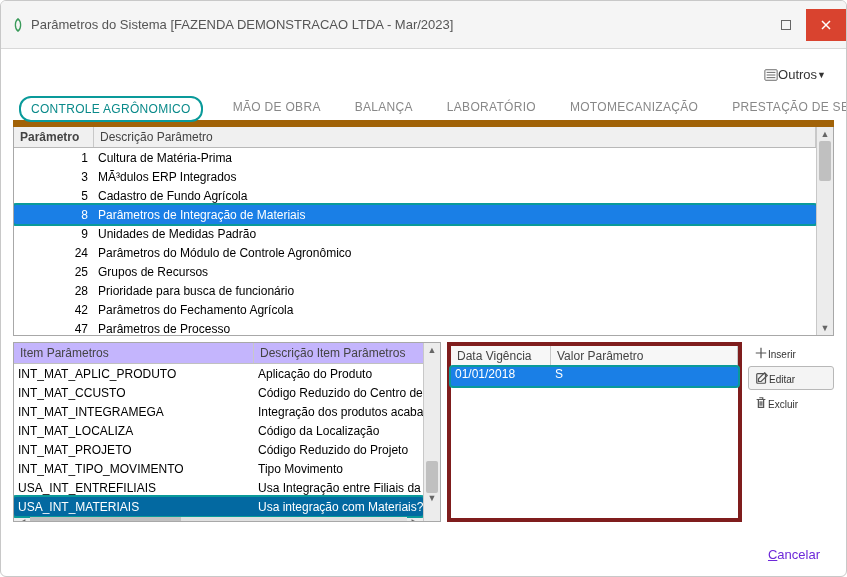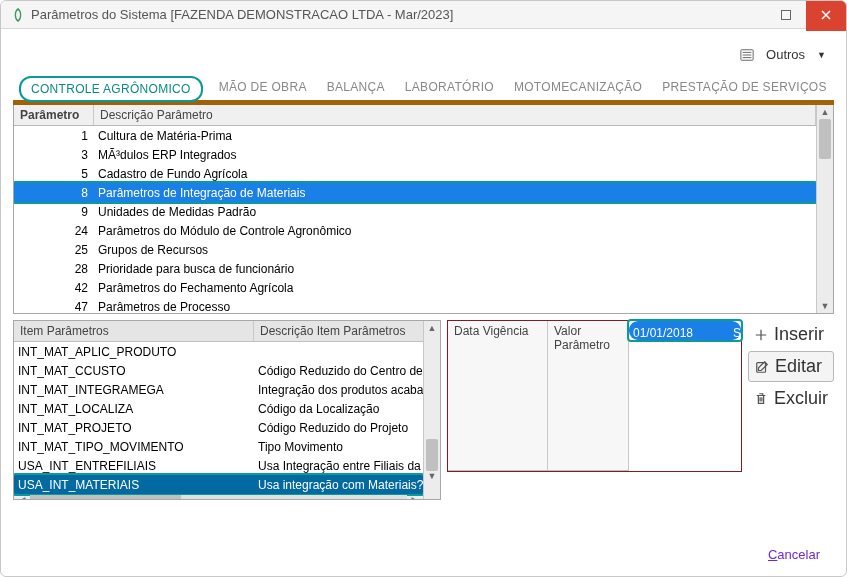--- a/index.html
+++ b/index.html
@@ -1,34 +1,34 @@
 <!DOCTYPE html>
 <html><head>
 <meta charset="utf-8">
 <style>
 * { box-sizing: border-box; margin: 0; padding: 0; }
 body { font-family: "Segoe UI", Tahoma, sans-serif; font-size: 12px; background: #fff; width: 847px; height: 577px; border: 1px solid #c8c8c8; border-radius: 6px; overflow: hidden; position: relative; }
 
 
-.titlebar { display: flex; align-items: center; height: 28px; padding: 0 0 0 10px; background: #f5f5f5; border-bottom: 1px solid #d8d8d8; }
+.titlebar { display: flex; align-items: center; height: 48px; padding: 0 0 0 10px; background: #f5f5f5; border-bottom: 1px solid #d8d8d8; }
 .titlebar .app-icon { width: 14px; height: 14px; margin-right: 6px; }
 .titlebar .title { flex: 1; color: #555; font-size: 13px; }
 .titlebar .win-btn { width: 40px; height: 32px; display: flex; align-items: center; justify-content: center; color: #666; }
 .titlebar .win-btn.close { background: #d9432f; color: #fff; }
 
 
 .content { padding: 10px 12px 12px 12px; }
 
 
 .topbar { display: flex; justify-content: flex-end; padding: 6px 4px 10px 0; }
-.outros-btn { display: flex; align-items: center; gap: 12px; padding: 2px 4px; font-size: 13px; color: #333; cursor: pointer; }
+.outros-btn { display: flex; align-items: center; gap: 0; padding: 2px 4px; font-size: 13px; color: #333; cursor: pointer; }
 .outros-btn svg { width: 14px; height: 14px; }
 
 
-.tabs { display: flex; align-items: center; gap: 12px; padding: 0 6px 0 6px; border-bottom: 5px solid #a16207; position: relative; }
+.tabs { display: flex; align-items: center; gap: 26px; padding: 0 6px 0 6px; border-bottom: 7px solid #a16207; position: relative; }
 .tab { color: #888; font-size: 12px; padding: 6px 4px; letter-spacing: 0.3px; cursor: pointer; white-space: nowrap; }
 .tab.active { color: #0a8a8a; border: 2px solid #0a9a9a; border-radius: 12px; padding: 4px 10px; position: relative; top: 2px; background: #fff; }
 
 
 .grid1 { border: 1px solid #a8a8a8; margin-top: -1px; height: 210px; display: flex; }
 .grid1-body { flex: 1; overflow: hidden; }
 .grid1-head { display: flex; background: #f0f0f0; border-bottom: 1px solid #b8b8b8; }
 .grid1-head .col { padding: 3px 6px; color: #444; border-right: 1px solid #c8c8c8; }
 .col-param { width: 80px; text-align: left; font-weight: bold; }
 .col-desc { flex: 1; }
@@ -41,53 +41,53 @@
 .vscroll { width: 17px; background: #ececec; border-left: 1px solid #c8c8c8; position: relative; }
 .vscroll .thumb { position: absolute; left: 2px; right: 2px; top: 14px; height: 40px; background: #c0c0c0; border-radius: 2px; }
 .vscroll .arrow { position: absolute; left: 0; right: 0; height: 14px; display: flex; align-items: center; justify-content: center; color: #666; font-size: 9px; }
 .vscroll .arrow.up { top: 0; }
 .vscroll .arrow.down { bottom: 0; }
 
 
 .bottom { display: flex; margin-top: 6px; gap: 6px; }
 .grid2 { width: 428px; border: 1px solid #a8a8a8; height: 180px; display: flex; position: relative; }
 .grid2-body { flex: 1; display: flex; flex-direction: column; overflow: hidden; }
-.grid2-head { display: flex; background: #e5e5e5; border-bottom: 1px solid #c0c0c0; }
+.grid2-head { display: flex; background: #c4b5fd; border-bottom: 1px solid #c0c0c0; }
 .grid2-head .col { padding: 3px 6px; color: #444; }
 .col-item { width: 240px; border-right: 1px solid #c8c8c8; }
 .col-idesc { flex: 1; }
 .g2row { display: flex; height: 19px; align-items: center; }
 .g2row .c1 { width: 240px; padding-left: 4px; white-space: nowrap; overflow: hidden; }
 .g2row .c2 { flex: 1; padding-left: 4px; white-space: nowrap; overflow: hidden; }
 .g2row.selected { background: #0369a1; color: #fff; position: relative; }
 .g2row.selected::before { content: ""; position: absolute; inset: -2px; border: 2px solid #0a9a9a; border-radius: 4px; pointer-events: none; }
 .grid2 .hscroll { height: 16px; background: #ececec; border-top: 1px solid #c8c8c8; display: flex; align-items: center; }
 .hscroll .harrow { width: 16px; text-align: center; color: #666; font-size: 9px; }
 .hscroll .htrack { flex: 1; height: 10px; background: #e0e0e0; position: relative; }
 .hscroll .hthumb { position: absolute; top: 0; bottom: 0; left: 0; width: 40%; background: #c0c0c0; }
 .grid2 .vscroll2 { width: 17px; background: #ececec; border-left: 1px solid #c8c8c8; position: relative; }
 .vscroll2 .thumb { position: absolute; left: 2px; right: 2px; bottom: 28px; height: 32px; background: #c0c0c0; border-radius: 2px; }
 .vscroll2 .arrow { position: absolute; left: 0; right: 0; height: 14px; display: flex; align-items: center; justify-content: center; color: #666; font-size: 9px; }
 .vscroll2 .arrow.up { top: 0; }
 .vscroll2 .arrow.down { bottom: 16px; }
 
-.grid3 { flex: 1; border: 1px solid #7f1d1d; height: 152px; display: flex; flex-direction: row; }
+.grid3 { flex: 1; border: 4px solid #7f1d1d; height: 180px; display: flex; flex-direction: column; }
 .grid3-head { display: flex; background: #f7f7f7; border-bottom: 1px solid #c0c0c0; }
 .grid3-head .col { padding: 3px 6px; color: #444; border-right: 1px solid #c8c8c8; }
 .col-date { width: 100px; }
 .col-val { flex: 1; }
-.g3row { display: flex; height: 19px; align-items: flex-end; border-radius: 9px; }
+.g3row { display: flex; height: 19px; align-items: flex-start; }
 .g3row.selected { background: #1a7fe6; color: #fff; position: relative; }
 .g3row.selected::before { content: ""; position: absolute; inset: -2px; border: 2px solid #0a9a9a; border-radius: 4px; pointer-events: none; }
 .g3row .c1 { width: 100px; padding-left: 4px; }
 .g3row .c2 { flex: 1; padding-left: 4px; }
 
 
 .actions { width: 86px; display: flex; flex-direction: column; gap: 2px; }
-.actbtn { display: flex; align-items: center; gap: 6px; padding: 4px 6px; font-size: 18px; color: #333; cursor: pointer; border-radius: 3px; }
+.actbtn { display: flex; align-items: flex-end; padding: 4px 6px; font-size: 10px; color: #333; cursor: pointer; border-radius: 3px; }
 .actbtn.highlight { border: 1px solid #b8b8b8; background: #f4f4f4; }
 .actbtn svg { width: 14px; height: 14px; stroke: #555; fill: none; stroke-width: 1.4; }
 
 
 .footer { position: absolute; bottom: 10px; right: 14px; }
 .cancel-btn { padding: 4px 12px; font-size: 13px; color: #6d28d9; cursor: pointer; }
 .cancel-btn span { text-decoration: underline; }
 </style>
 </head>
 <body>
@@ -193,20 +193,21 @@
   <div class="bottom">
     <div class="grid2">
       <div class="grid2-body">
         <div class="grid2-head">
           <div class="col col-item">Item Parâmetros</div>
           <div class="col col-idesc">Descrição Item Parâmetros</div>
         </div>
         <div id="g2rows" style="flex:1;">
             <div class="g2row">
               <div class="c1">INT_MAT_APLIC_PRODUTO</div>
+              <div class="c2">Aplicação do Produto</div>
             </div>
             <div class="g2row">
               <div class="c1">INT_MAT_CCUSTO</div>
               <div class="c2">Código Reduzido do Centro de C</div>
             </div>
             <div class="g2row">
               <div class="c1">INT_MAT_INTEGRAMEGA</div>
               <div class="c2">Integração dos produtos acaba</div>
             </div>
             <div class="g2row">

